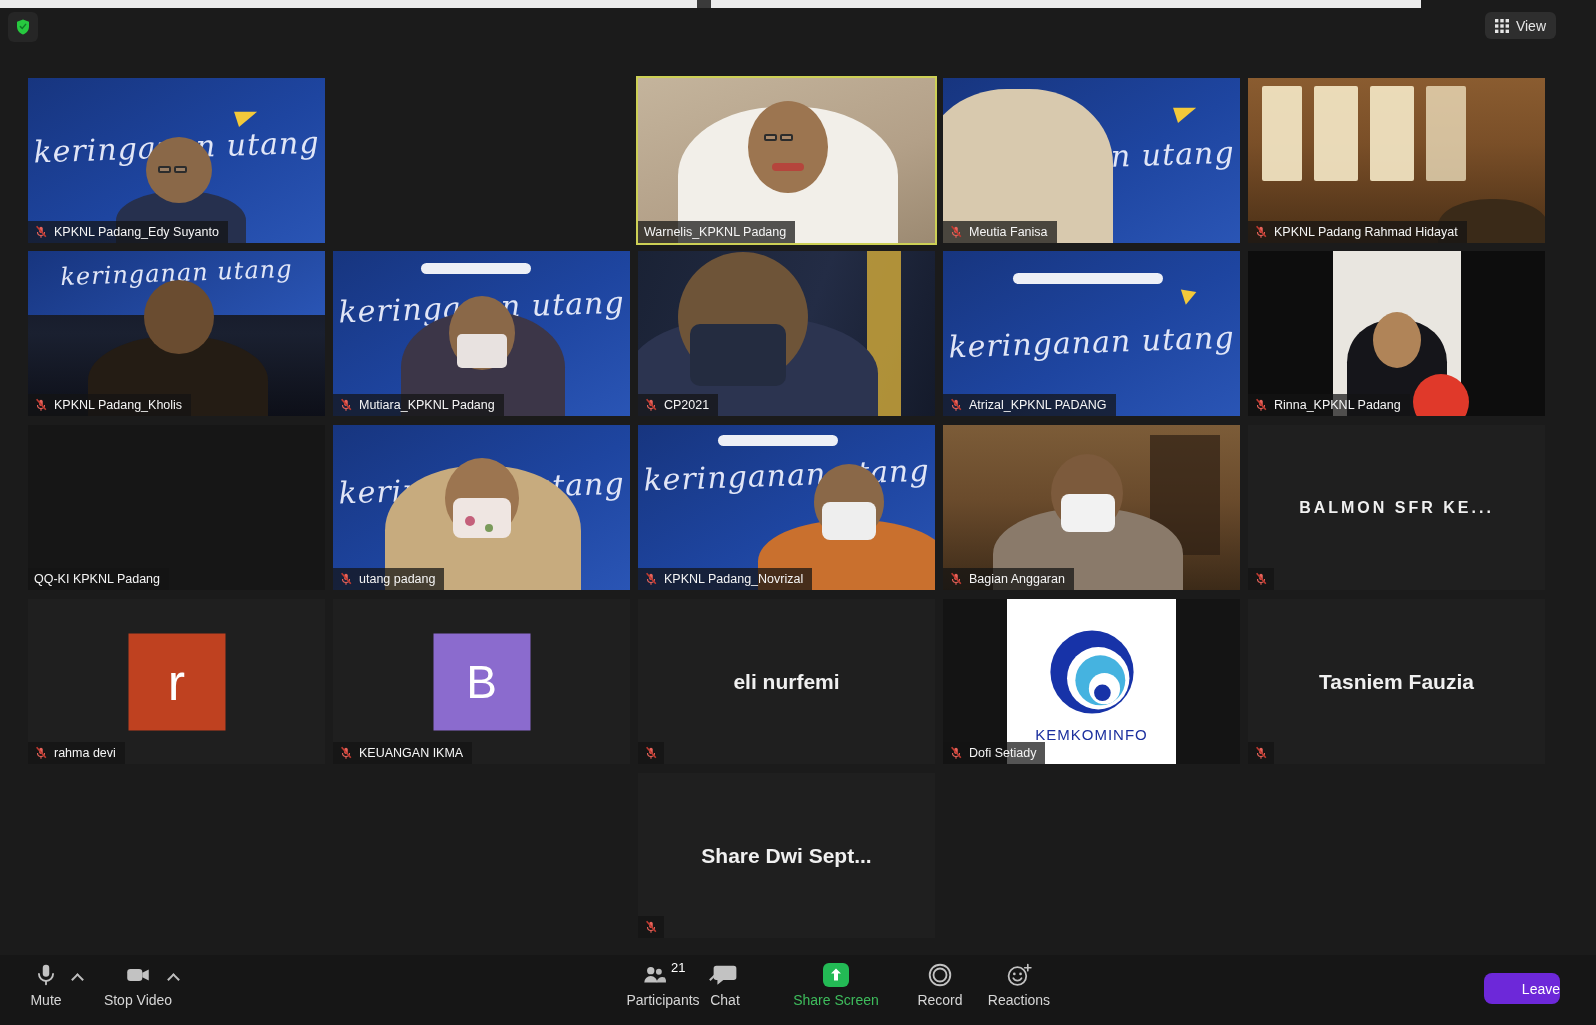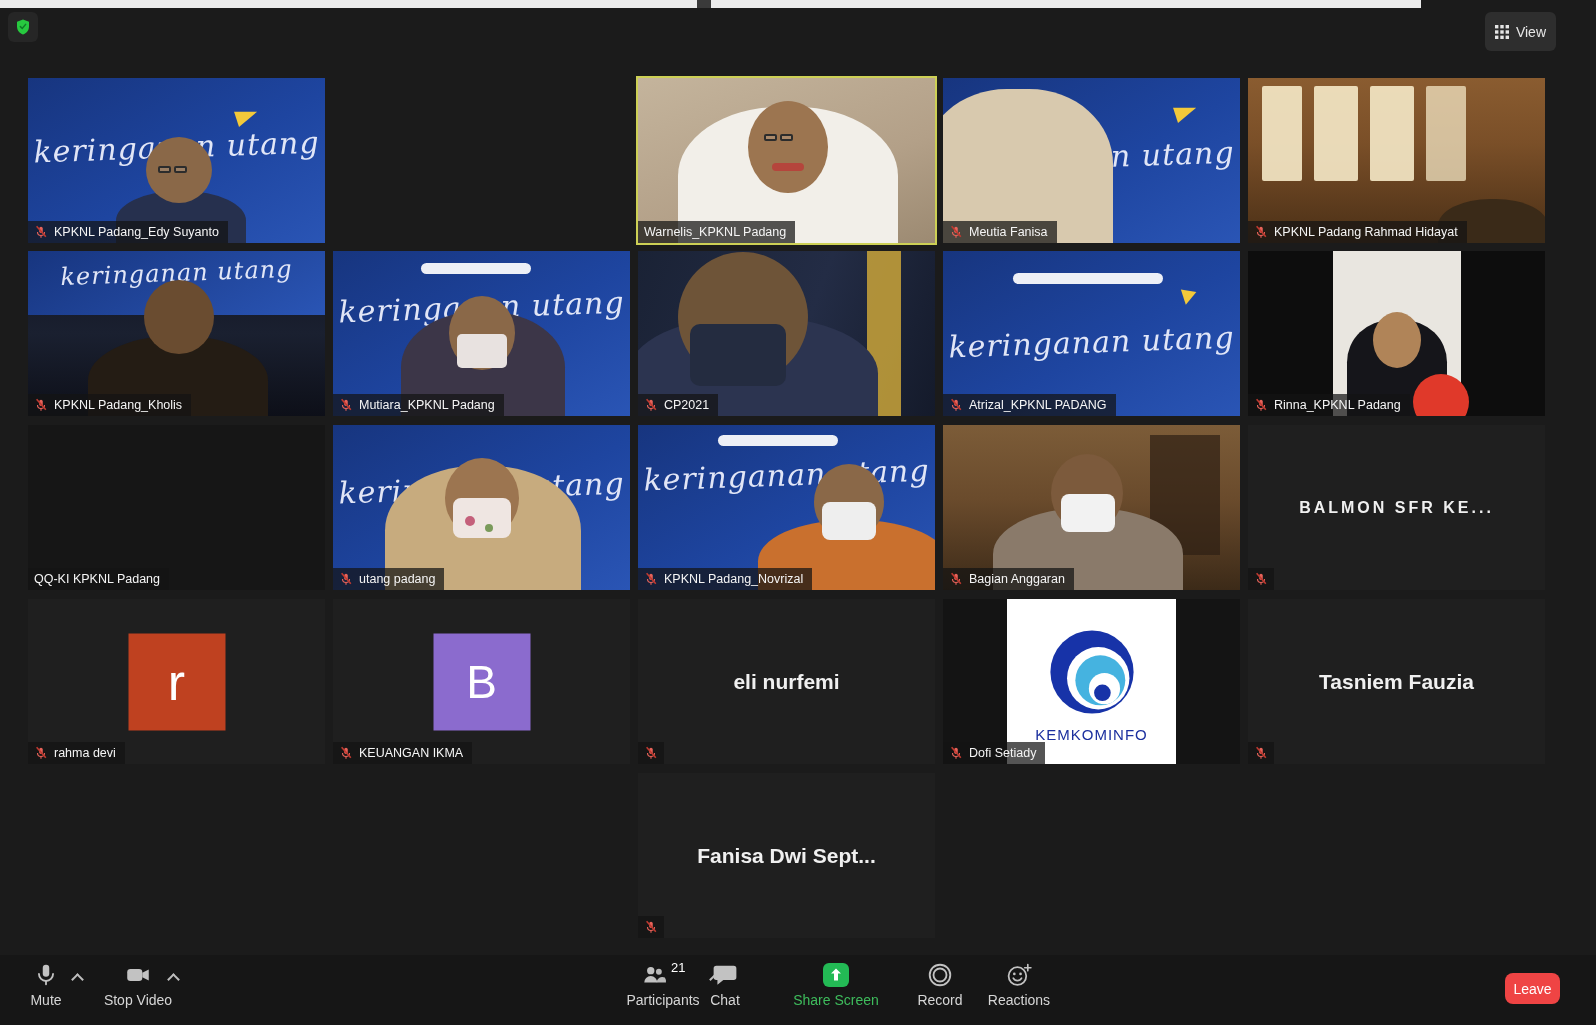--- a/index.html
+++ b/index.html
@@ -7,21 +7,21 @@
               font-family:"Liberation Sans", sans-serif; }
   .stage { position:relative; width:1596px; height:1025px; background:#1b1b1b; }
 
   
   .top-strip { position:absolute; left:0; top:0; width:1421px; height:8px; background:#ebebeb; }
   .top-strip-notch { position:absolute; left:697px; top:0; width:14px; height:8px; background:#3a3a3a; }
 
   
   .security-chip { position:absolute; left:8px; top:12px; width:30px; height:30px;
                    border-radius:6px; background:#262626; display:flex; align-items:center; justify-content:center; cursor:pointer; }
-  .view-btn { position:absolute; right:40px; top:12px; height:39px; padding:0 10px;
+  .view-btn { position:absolute; right:40px; top:12px; height:27px; padding:0 10px;
               background:#2e2e2e; border-radius:6px; color:#e6e6e6; font-size:14px;
               display:flex; align-items:center; gap:7px; cursor:pointer; }
 
   
   .tile { position:absolute; width:297px; height:165px; background:#212121; overflow:hidden; cursor:pointer; }
   .r1{top:78px}.r2{top:251px}.r3{top:425px}.r4{top:599px}.r5{top:773px}
   .c1{left:28px}.c2{left:333px}.c3{left:638px}.c4{left:943px}.c5{left:1248px}
   .tile.active { outline:2px solid #cdd055; outline-offset:0; }
 
   .vid { position:absolute; inset:0; }
@@ -77,23 +77,23 @@
   
   .toolbar { position:absolute; left:0; bottom:0; width:1596px; height:70px; background:#161616; }
   .tb-btn { position:absolute; top:7px; display:flex; flex-direction:column; align-items:center;
             gap:4px; color:#d6d6d6; font-size:14px; cursor:pointer; }
   .tb-btn svg { display:block; }
   .tb-chevron { position:absolute; width:14px; height:14px; cursor:pointer; }
   .tb-chevron::after { content:""; position:absolute; left:3px; top:5px; width:7px; height:7px;
                        border-left:2px solid #bdbdbd; border-top:2px solid #bdbdbd; transform:rotate(45deg); }
   .share-label { color:#3ebc5c; }
   .pcount { position:absolute; left:30px; top:-2px; color:#fff; font-size:13px; }
-  .leave-btn { position:absolute; right:36px; top:18px; width:55px; height:31px; background:#ef4444;
+  .leave-btn { position:absolute; right:36px; top:18px; width:76px; height:31px; background:#6d28d9;
                border-radius:8px; color:#fff; font-size:14px; display:flex; align-items:center;
-               justify-content:center; cursor:pointer; }
+               justify-content:flex-end; cursor:pointer; }
 </style>
 </head>
 <body>
 
 <div class="stage">
 
   <div class="top-strip">
     <div class="top-strip-notch"></div>
   </div>
 
@@ -441,21 +441,21 @@
           <rect x="6" y="2" width="4" height="7" rx="2" fill="#e8635a"></rect>
           <path d="M4 8 a4 4 0 0 0 8 0" stroke="#e8635a" stroke-width="1.3" fill="none"></path>
           <line x1="8" y1="12" x2="8" y2="14.5" stroke="#e8635a" stroke-width="1.3"></line>
           <line x1="3" y1="1.5" x2="13.5" y2="13.5" stroke="#c03a30" stroke-width="1.8"></line>
         </svg>
     </div>
   </div>
 
   <div class="tile r5 c3">
     <div class="vid" style="background:#1f1f1f;"></div>
-    <div class="center-name">Fanisa Dwi Sept...</div>
+    <div class="center-name">Share Dwi Sept...</div>
     <div class="nameplate icon-only">
       <svg class="micmuted" viewBox="0 0 16 16">
           <rect x="6" y="2" width="4" height="7" rx="2" fill="#e8635a"></rect>
           <path d="M4 8 a4 4 0 0 0 8 0" stroke="#e8635a" stroke-width="1.3" fill="none"></path>
           <line x1="8" y1="12" x2="8" y2="14.5" stroke="#e8635a" stroke-width="1.3"></line>
           <line x1="3" y1="1.5" x2="13.5" y2="13.5" stroke="#c03a30" stroke-width="1.8"></line>
         </svg>
     </div>
   </div>
 

